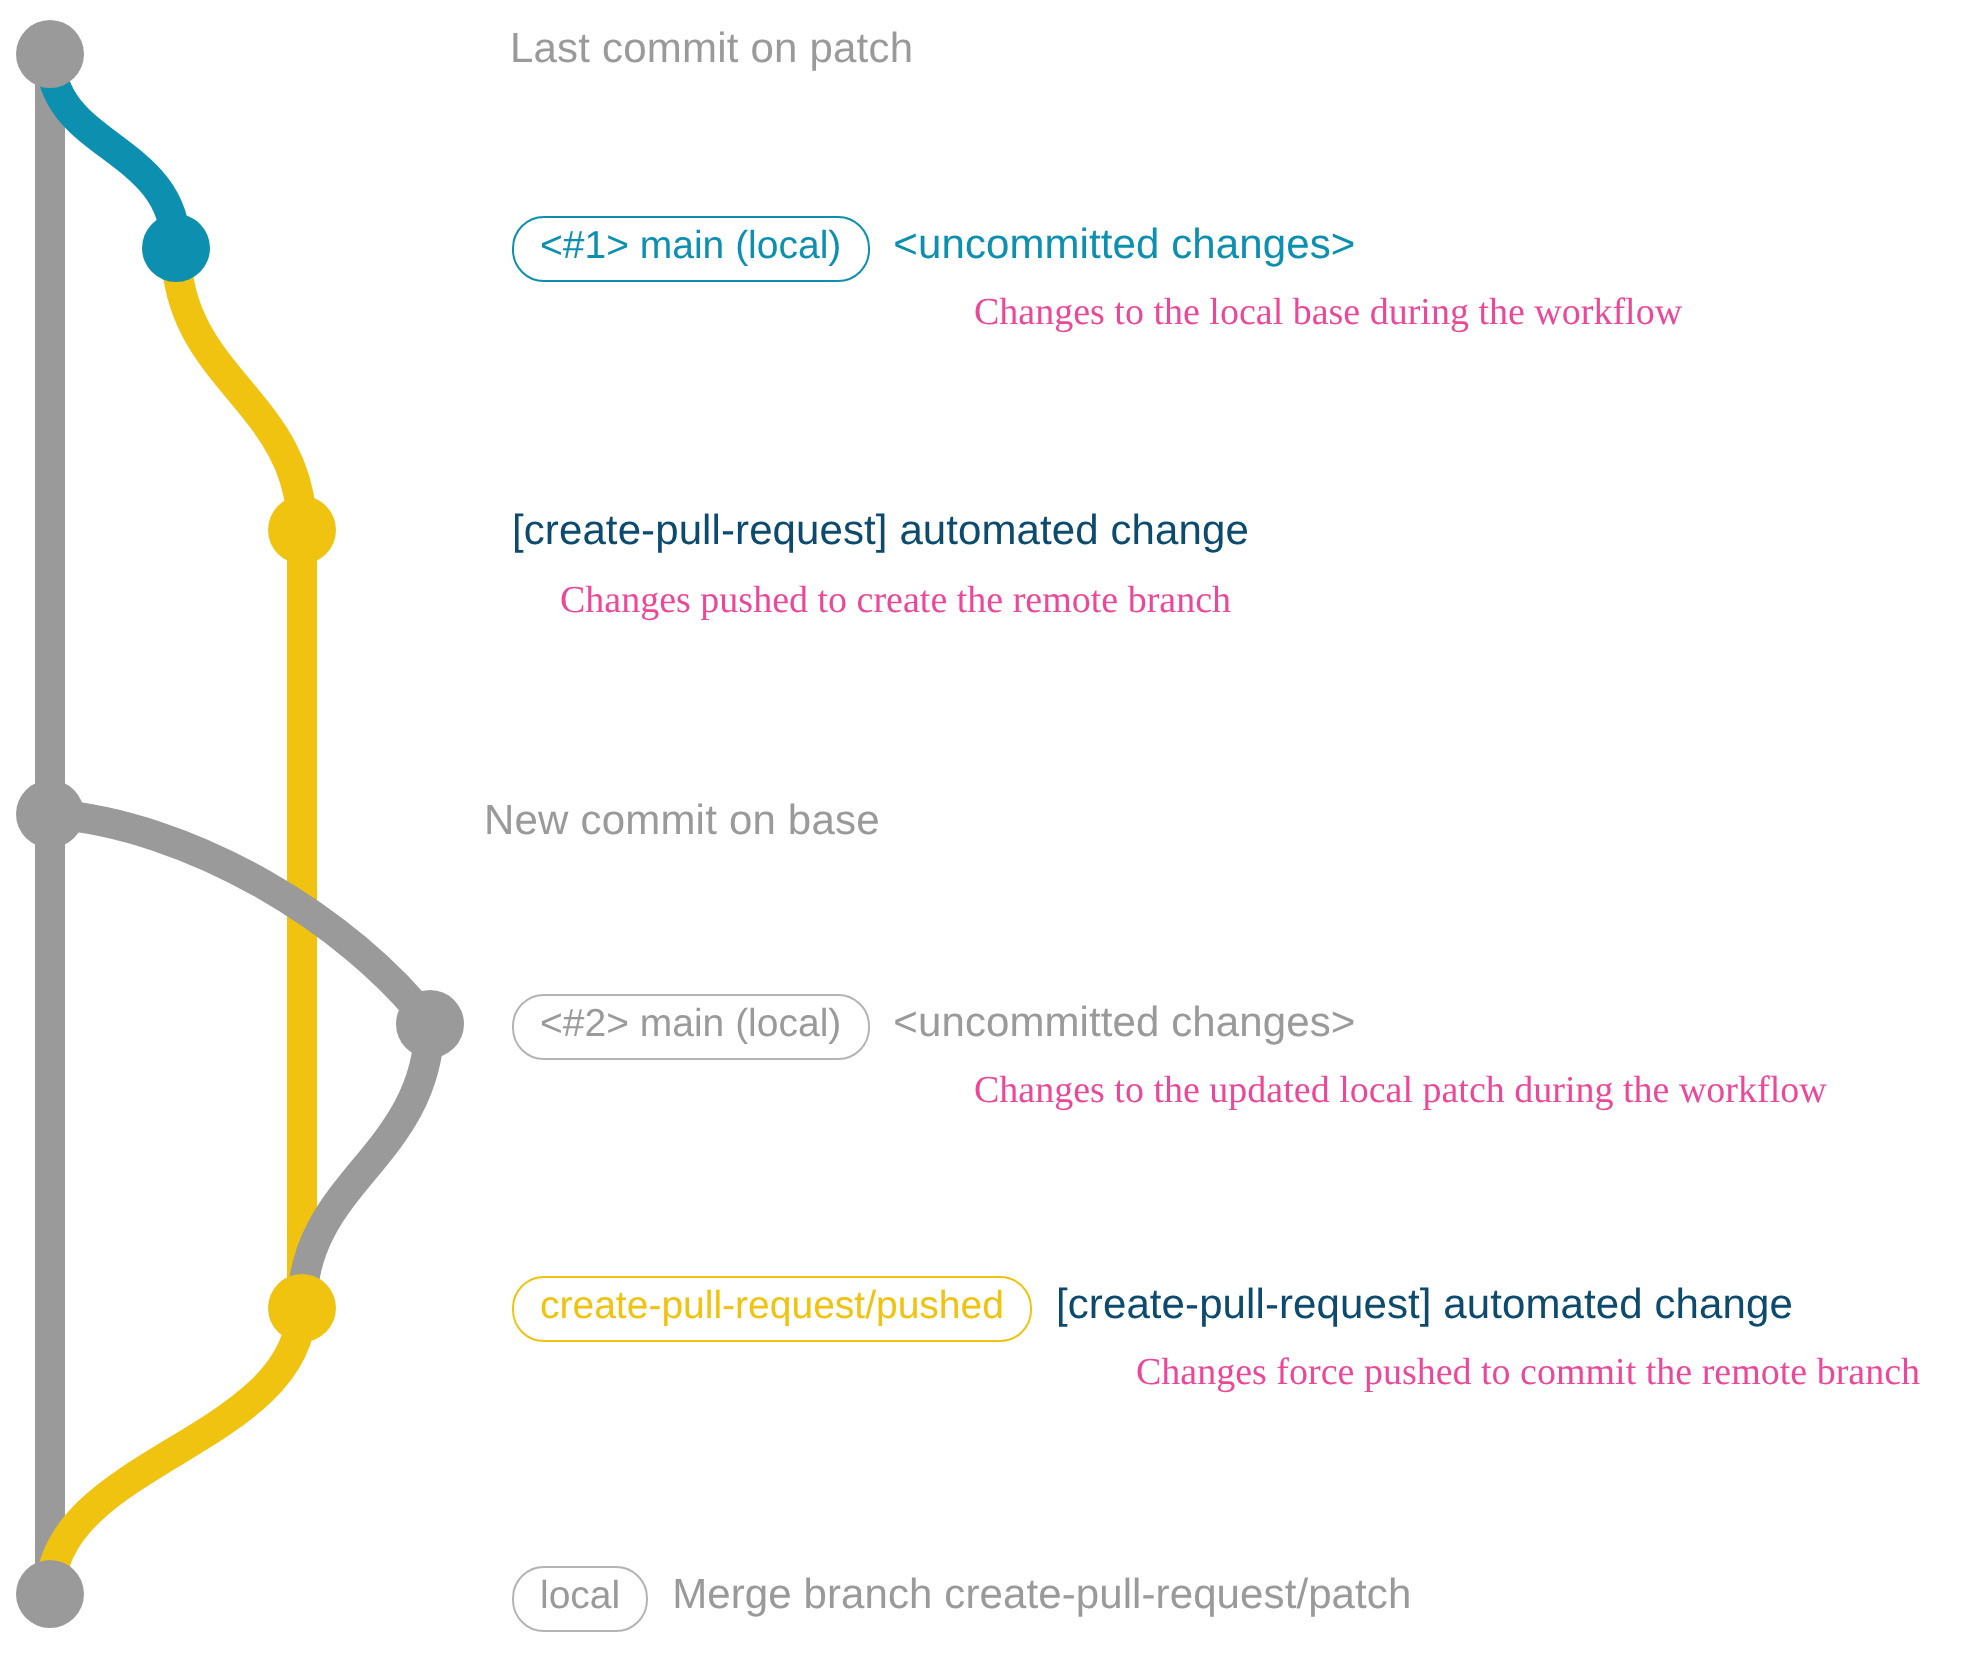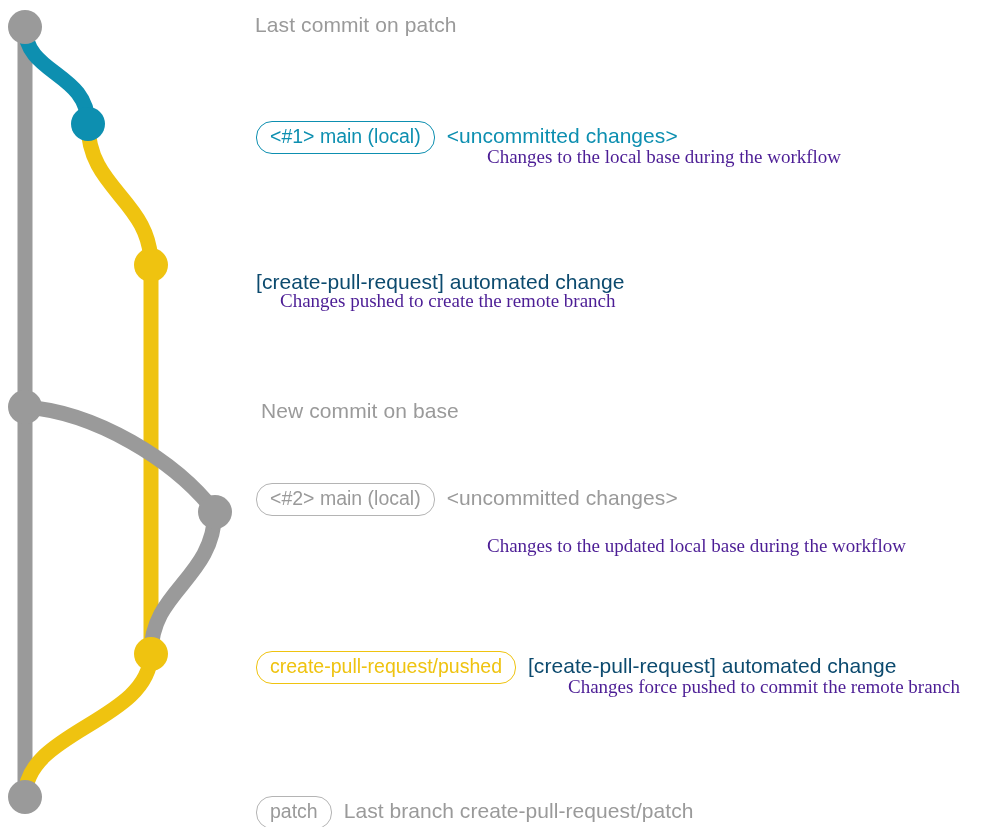--- a/index.html
+++ b/index.html
@@ -42,27 +42,26 @@
     line-height: 1;
     font-family: "Liberation Sans", sans-serif;
     background: #ffffff;
     box-sizing: border-box;
   }
   .commit-msg {
     font-size: 21px;
     font-family: "Liberation Sans", sans-serif;
     margin-left: 12px;
     letter-spacing: 0.05px;
-    margin-top: 16px;
   }
   .desc {
     position: absolute;
     font-family: "Liberation Serif", serif;
     font-size: 19px;
-    color: #4c1d95;
+    color: #ec4899;
     white-space: nowrap;
   }
   .c-blue   { color: #0d8fb0; }
   .b-blue   { border-color: #0d8fb0; color: #0d8fb0; }
   .c-yellow { color: #0c4a6e; }
   .b-yellow { border-color: #efc310; color: #efc310; }
   .c-gray   { color: #9a9a9a; }
   .b-gray   { border-color: #b4b4b4; color: #9a9a9a; }
 </style>
 </head>
@@ -101,32 +100,32 @@
   <span class="badge b-blue">&lt;#1&gt; main (local)</span>
   <span class="commit-msg c-blue">&lt;uncommitted changes&gt;</span>
 </div>
 <div class="desc" style="left:487px; top:146px;">Changes to the local base during the workflow</div>
 
 <div class="row" style="left:256px; top:254px;">
   <span class="commit-msg c-yellow" style="margin-left:0;">[create-pull-request] automated change</span>
 </div>
 <div class="desc" style="left:280px; top:290px;">Changes pushed to create the remote branch</div>
 
-<div class="row" style="left:261px; top:399px;justify-content:center;">
+<div class="row" style="left:242px; top:399px;justify-content:center;">
   <span class="section-heading c-gray">New commit on base</span>
 </div>
 
-<div class="row" style="left:256px; top:470px;">
+<div class="row" style="left:256px; top:497px;">
   <span class="badge b-gray">&lt;#2&gt; main (local)</span>
   <span class="commit-msg c-gray">&lt;uncommitted changes&gt;</span>
 </div>
-<div class="desc" style="left:487px; top:535px;">Changes to the updated local base during the workflow</div>
+<div class="desc" style="left:487px; top:535px;">Changes to the updated local patch during the workflow</div>
 
 <div class="row" style="left:256px; top:638px;">
   <span class="badge b-yellow">create-pull-request/pushed</span>
   <span class="commit-msg c-yellow">[create-pull-request] automated change</span>
 </div>
 <div class="desc" style="left:568px; top:676px;">Changes force pushed to commit the remote branch</div>
 
 <div class="row" style="left:256px; top:783px;">
-  <span class="badge b-gray">patch</span>
-  <span class="commit-msg c-gray">Last branch create-pull-request/patch</span>
+  <span class="badge b-gray">local</span>
+  <span class="commit-msg c-gray">Merge branch create-pull-request/patch</span>
 </div>
 
 </body></html>

